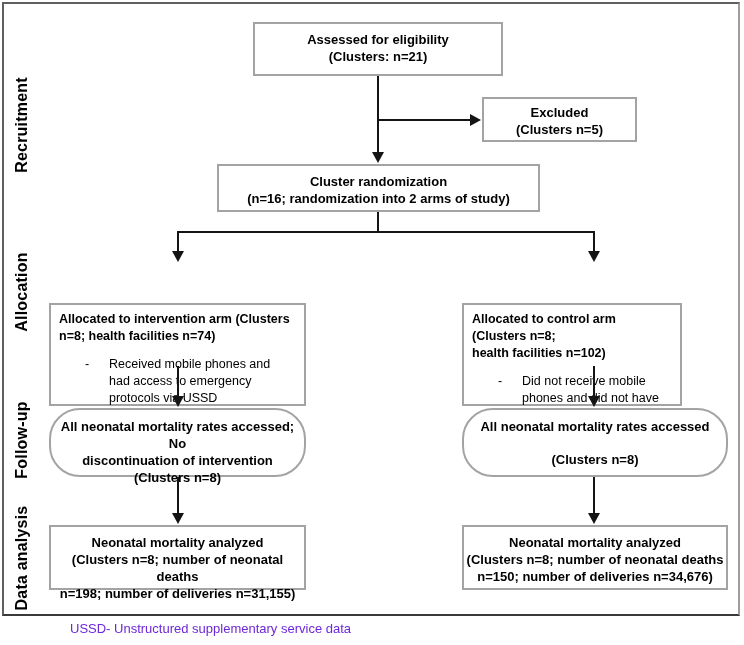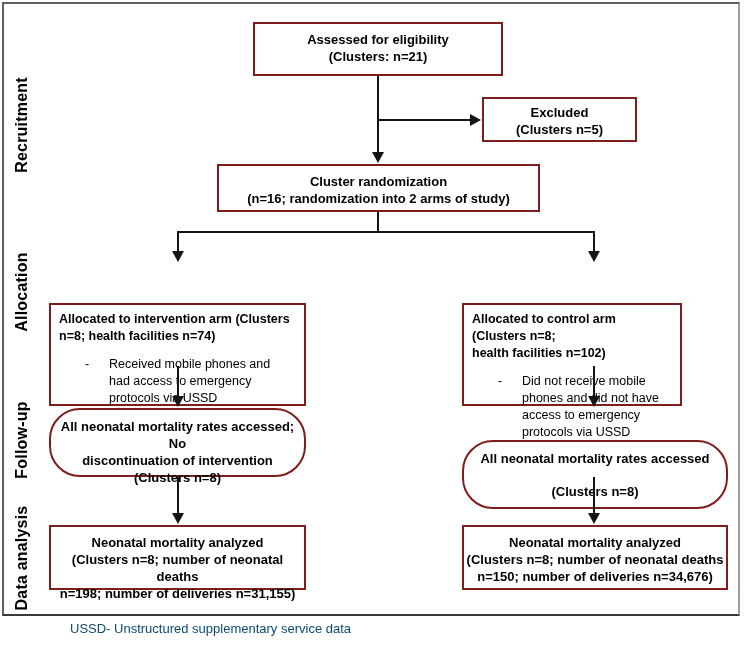--- a/index.html
+++ b/index.html
@@ -6,21 +6,21 @@
   .canvas{
     position:relative;width:744px;height:645px;background:#ffffff;
     font-family:"Liberation Sans",sans-serif;color:#000;overflow:hidden;
   }
   .frame{
     position:absolute;left:2px;top:2px;width:734px;height:610px;
     border:2px solid #5f5f5f;border-right-color:#9e9e9e;border-bottom-color:#3a3a3a;
     background:transparent;
   }
   .box{
-    position:absolute;border:2px solid #7f1d1d;background:#fff;box-sizing:border-box;
+    position:absolute;border:2px solid #a3a3a3;background:#fff;box-sizing:border-box;
     font-weight:bold;font-size:13px;line-height:17px;
   }
   .box.centered{text-align:center;}
   .box .ln{display:block;}
   
   .stage{
     position:absolute;display:flex;align-items:center;justify-content:center;
   }
   .stage span{
     transform:rotate(-90deg);white-space:nowrap;font-weight:bold;font-size:16px;
@@ -41,21 +41,21 @@
   
   .alloc{padding:6px 8px 0 8px;font-size:12.5px;line-height:17px;margin-top:40px;}
   .alloc .bullet{display:flex;margin-top:11px;font-weight:normal;}
   .alloc .bullet .marker{margin-left:26px;width:24px;flex:0 0 auto;}
   .alloc .bullet .btext{flex:1 1 auto;max-width:182px;}
   .centered.pad7{padding-top:7px;}
   .centered.pad5{padding-top:5px;}
   .centered.pad8{padding-top:8px;border-radius:31px;}
   .gap-top{margin-top:16px;}
   .footnote{
-    position:absolute;left:70px;top:621px;font-size:13px;font-weight:normal;color:#0c4a6e;
+    position:absolute;left:70px;top:621px;font-size:13px;font-weight:normal;color:#6d28d9;
   }
 </style>
 </head>
 <body>
 
 <div class="canvas">
 
   <div class="frame"></div>
 
   <div class="stage" style="left:4px;top:35px;width:36px;height:180px;">
@@ -103,21 +103,21 @@
       <span class="btext">Did not receive mobile phones and did not have access to emergency protocols via USSD</span>
     </div>
   </div>
 
   <div class="box centered pad8" style="left:49px;top:408px;width:257px;height:69px;">
     <span class="ln">All neonatal mortality rates accessed; No</span>
     <span class="ln">discontinuation of intervention</span>
     <span class="ln">(Clusters n=8)</span>
   </div>
 
-  <div class="box centered pad8" style="left:462px;top:408px;width:266px;height:69px;margin-top:32px;">
+  <div class="box centered pad8" style="left:462px;top:408px;width:266px;height:69px;">
     <span class="ln">All neonatal mortality rates accessed</span>
     <span class="ln gap-top">(Clusters n=8)</span>
   </div>
 
   <div class="box centered pad7" style="left:49px;top:525px;width:257px;height:65px;">
     <span class="ln">Neonatal mortality analyzed</span>
     <span class="ln">(Clusters n=8; number of neonatal deaths</span>
     <span class="ln">n=198; number of deliveries n=31,155)</span>
   </div>
 

